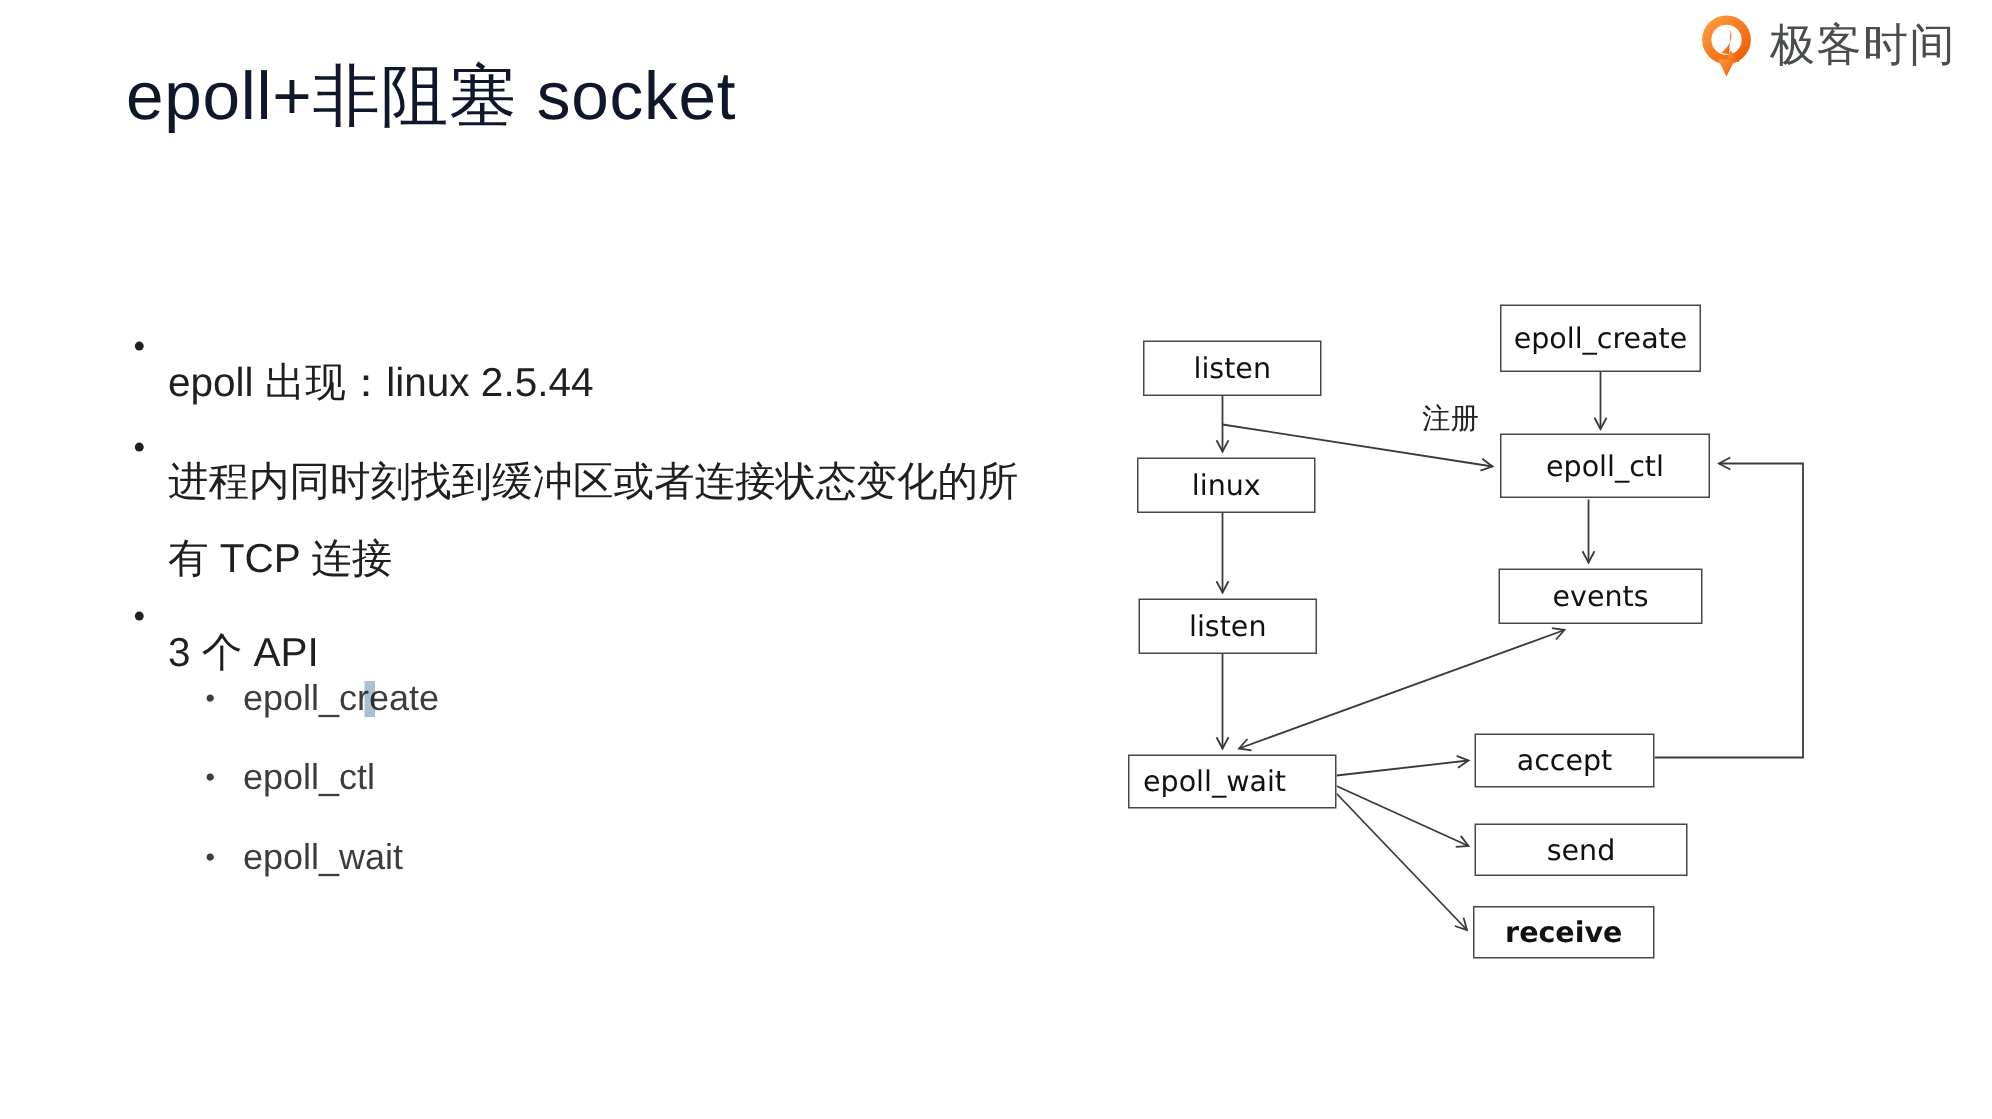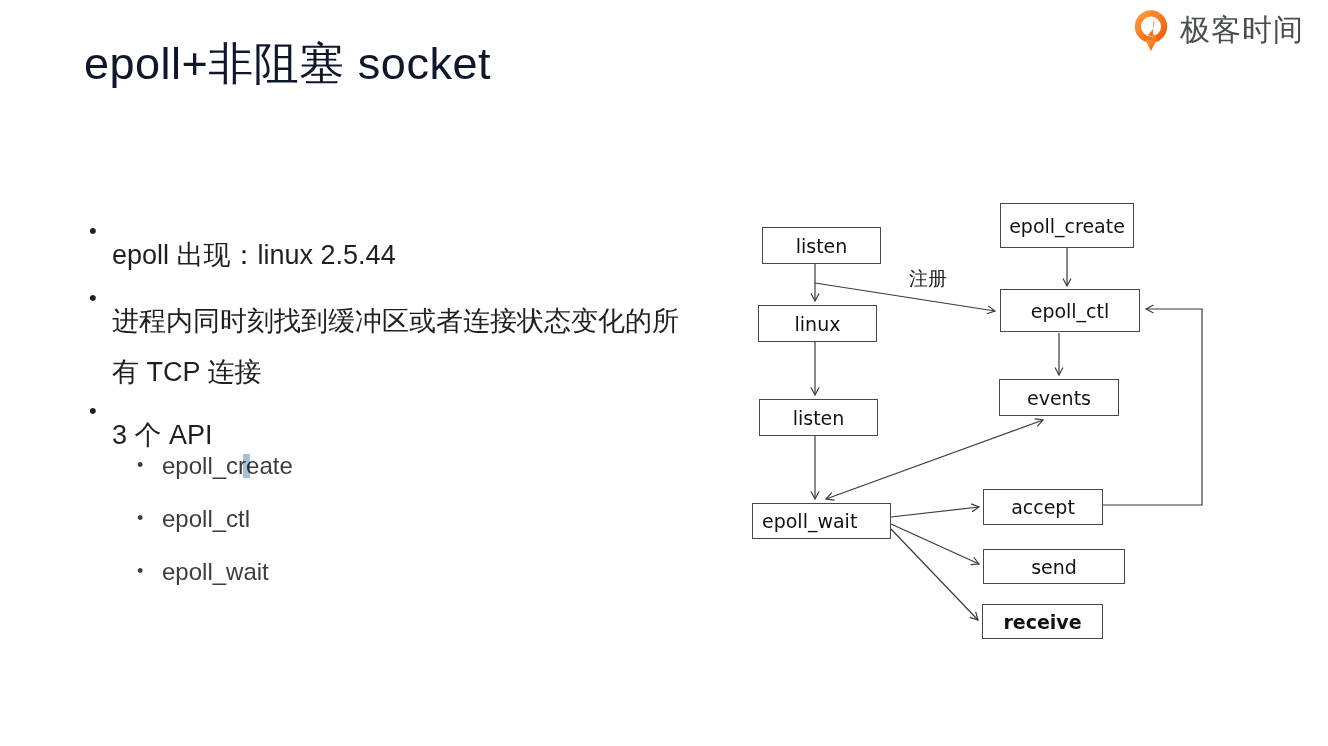--- a/index.html
+++ b/index.html
@@ -52,21 +52,21 @@
   
   .diagram-svg{position:absolute;left:0;top:0;z-index:1;pointer-events:none;}
   .node{
     position:absolute;z-index:2;background:#ffffff;
     border:1.5px solid #474747;box-sizing:border-box;
     display:flex;align-items:center;justify-content:center;
     font-family:"DejaVu Sans",sans-serif;font-size:19px;color:#111111;
   }
   .node-epoll_wait{justify-content:flex-start;padding-left:9px;}
   .edge-label{
-    position:absolute;left:909px;top:266px;z-index:2;
+    position:absolute;left:948px;top:266px;z-index:2;
     font-family:"DejaVu Sans",sans-serif;font-size:19px;color:#222222;
   }
 </style>
 </head>
 <body>
 
 <div class="logo">
   <span style="display:inline-flex;">
     <svg width="42" height="44" viewBox="0 0 48 50">
       <defs>
@@ -148,19 +148,19 @@
 
     <path d="M1103,505 L1202,505 L1202,309 L1146,309" marker-end="url(#arr)"></path>
   </g>
 </svg>
 
 <div class="node" style="left:762px;top:227px;width:119px;height:37px;">listen</div>
 <div class="node" style="left:1000px;top:203px;width:134px;height:45px;">epoll_create</div>
 <div class="node" style="left:758px;top:305px;width:119px;height:37px;">linux</div>
 <div class="node" style="left:1000px;top:289px;width:140px;height:43px;">epoll_ctl</div>
 <div class="node" style="left:759px;top:399px;width:119px;height:37px;">listen</div>
-<div class="node" style="left:999px;top:379px;width:120px;height:37px;">events</div>
+<div class="node" style="left:999px;top:379px;width:136px;height:37px;">events</div>
 <div class="node node-epoll_wait" style="left:752px;top:503px;width:139px;height:36px;">epoll_wait</div>
 <div class="node" style="left:983px;top:489px;width:120px;height:36px;">accept</div>
 <div class="node" style="left:983px;top:549px;width:142px;height:35px;">send</div>
 <div class="node" style="left:982px;top:604px;width:121px;height:35px;font-weight:bold;">receive</div>
 
 <div class="edge-label">注册</div>
 
 </body></html>

